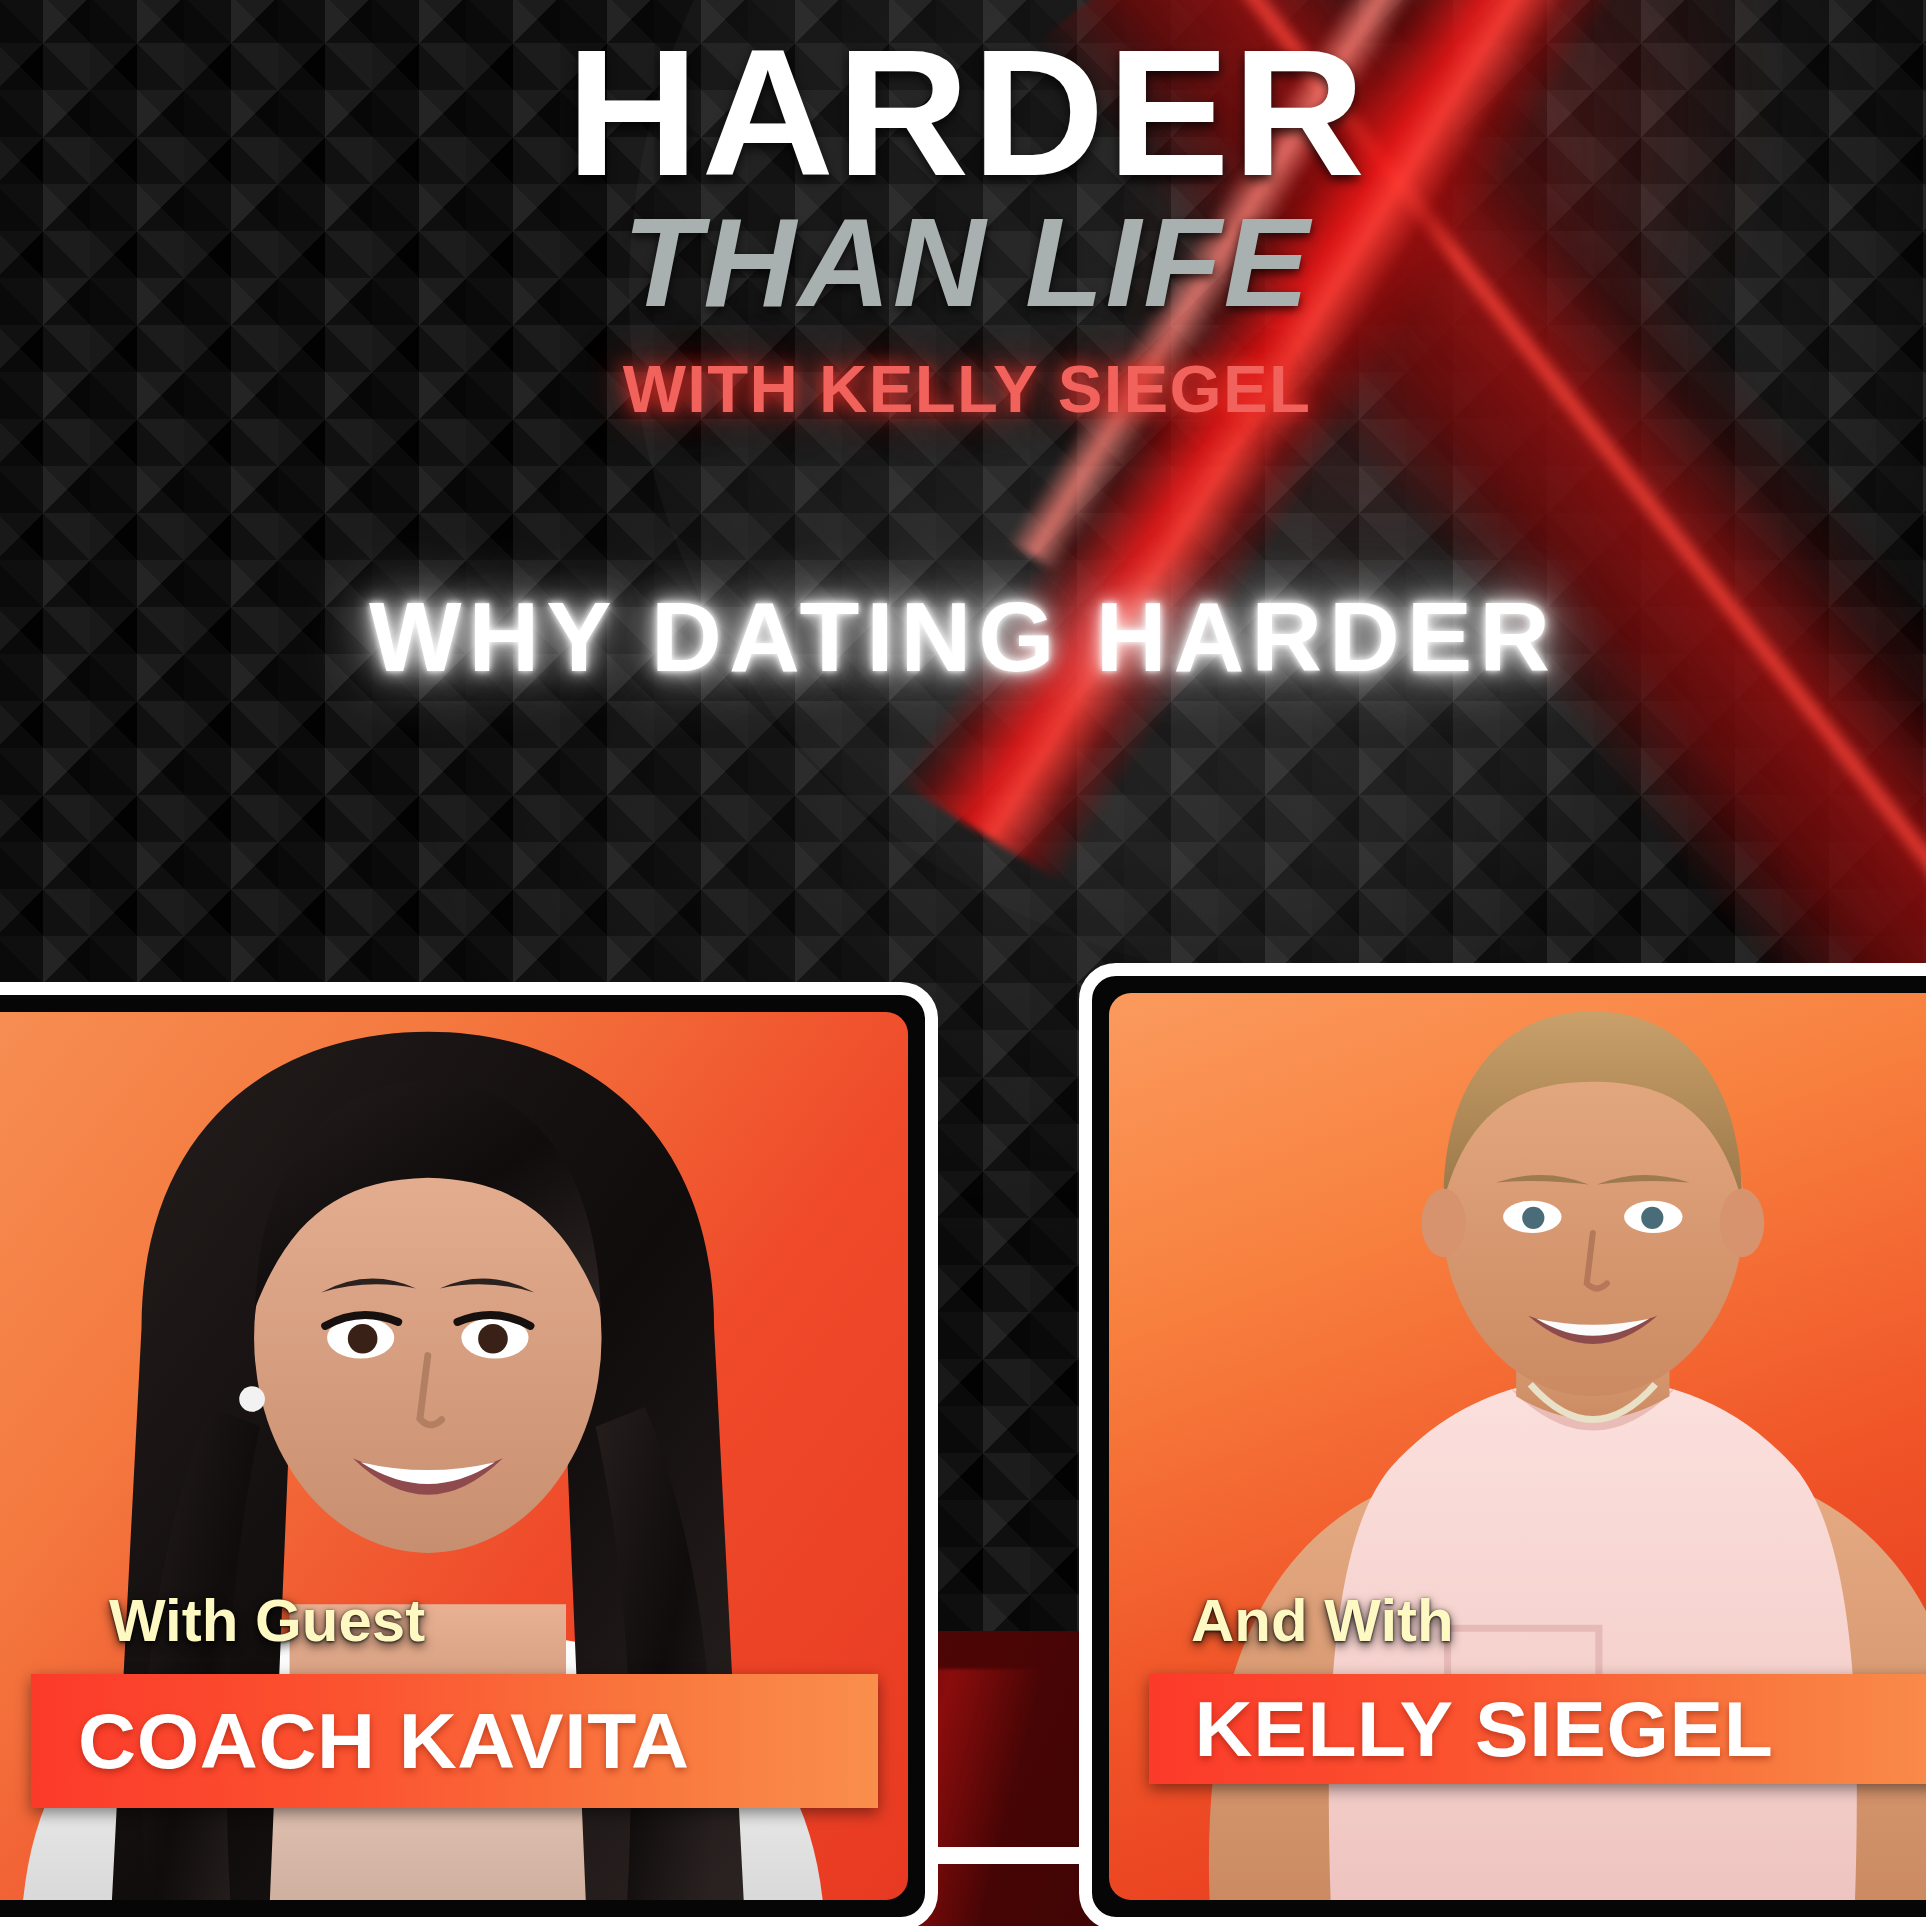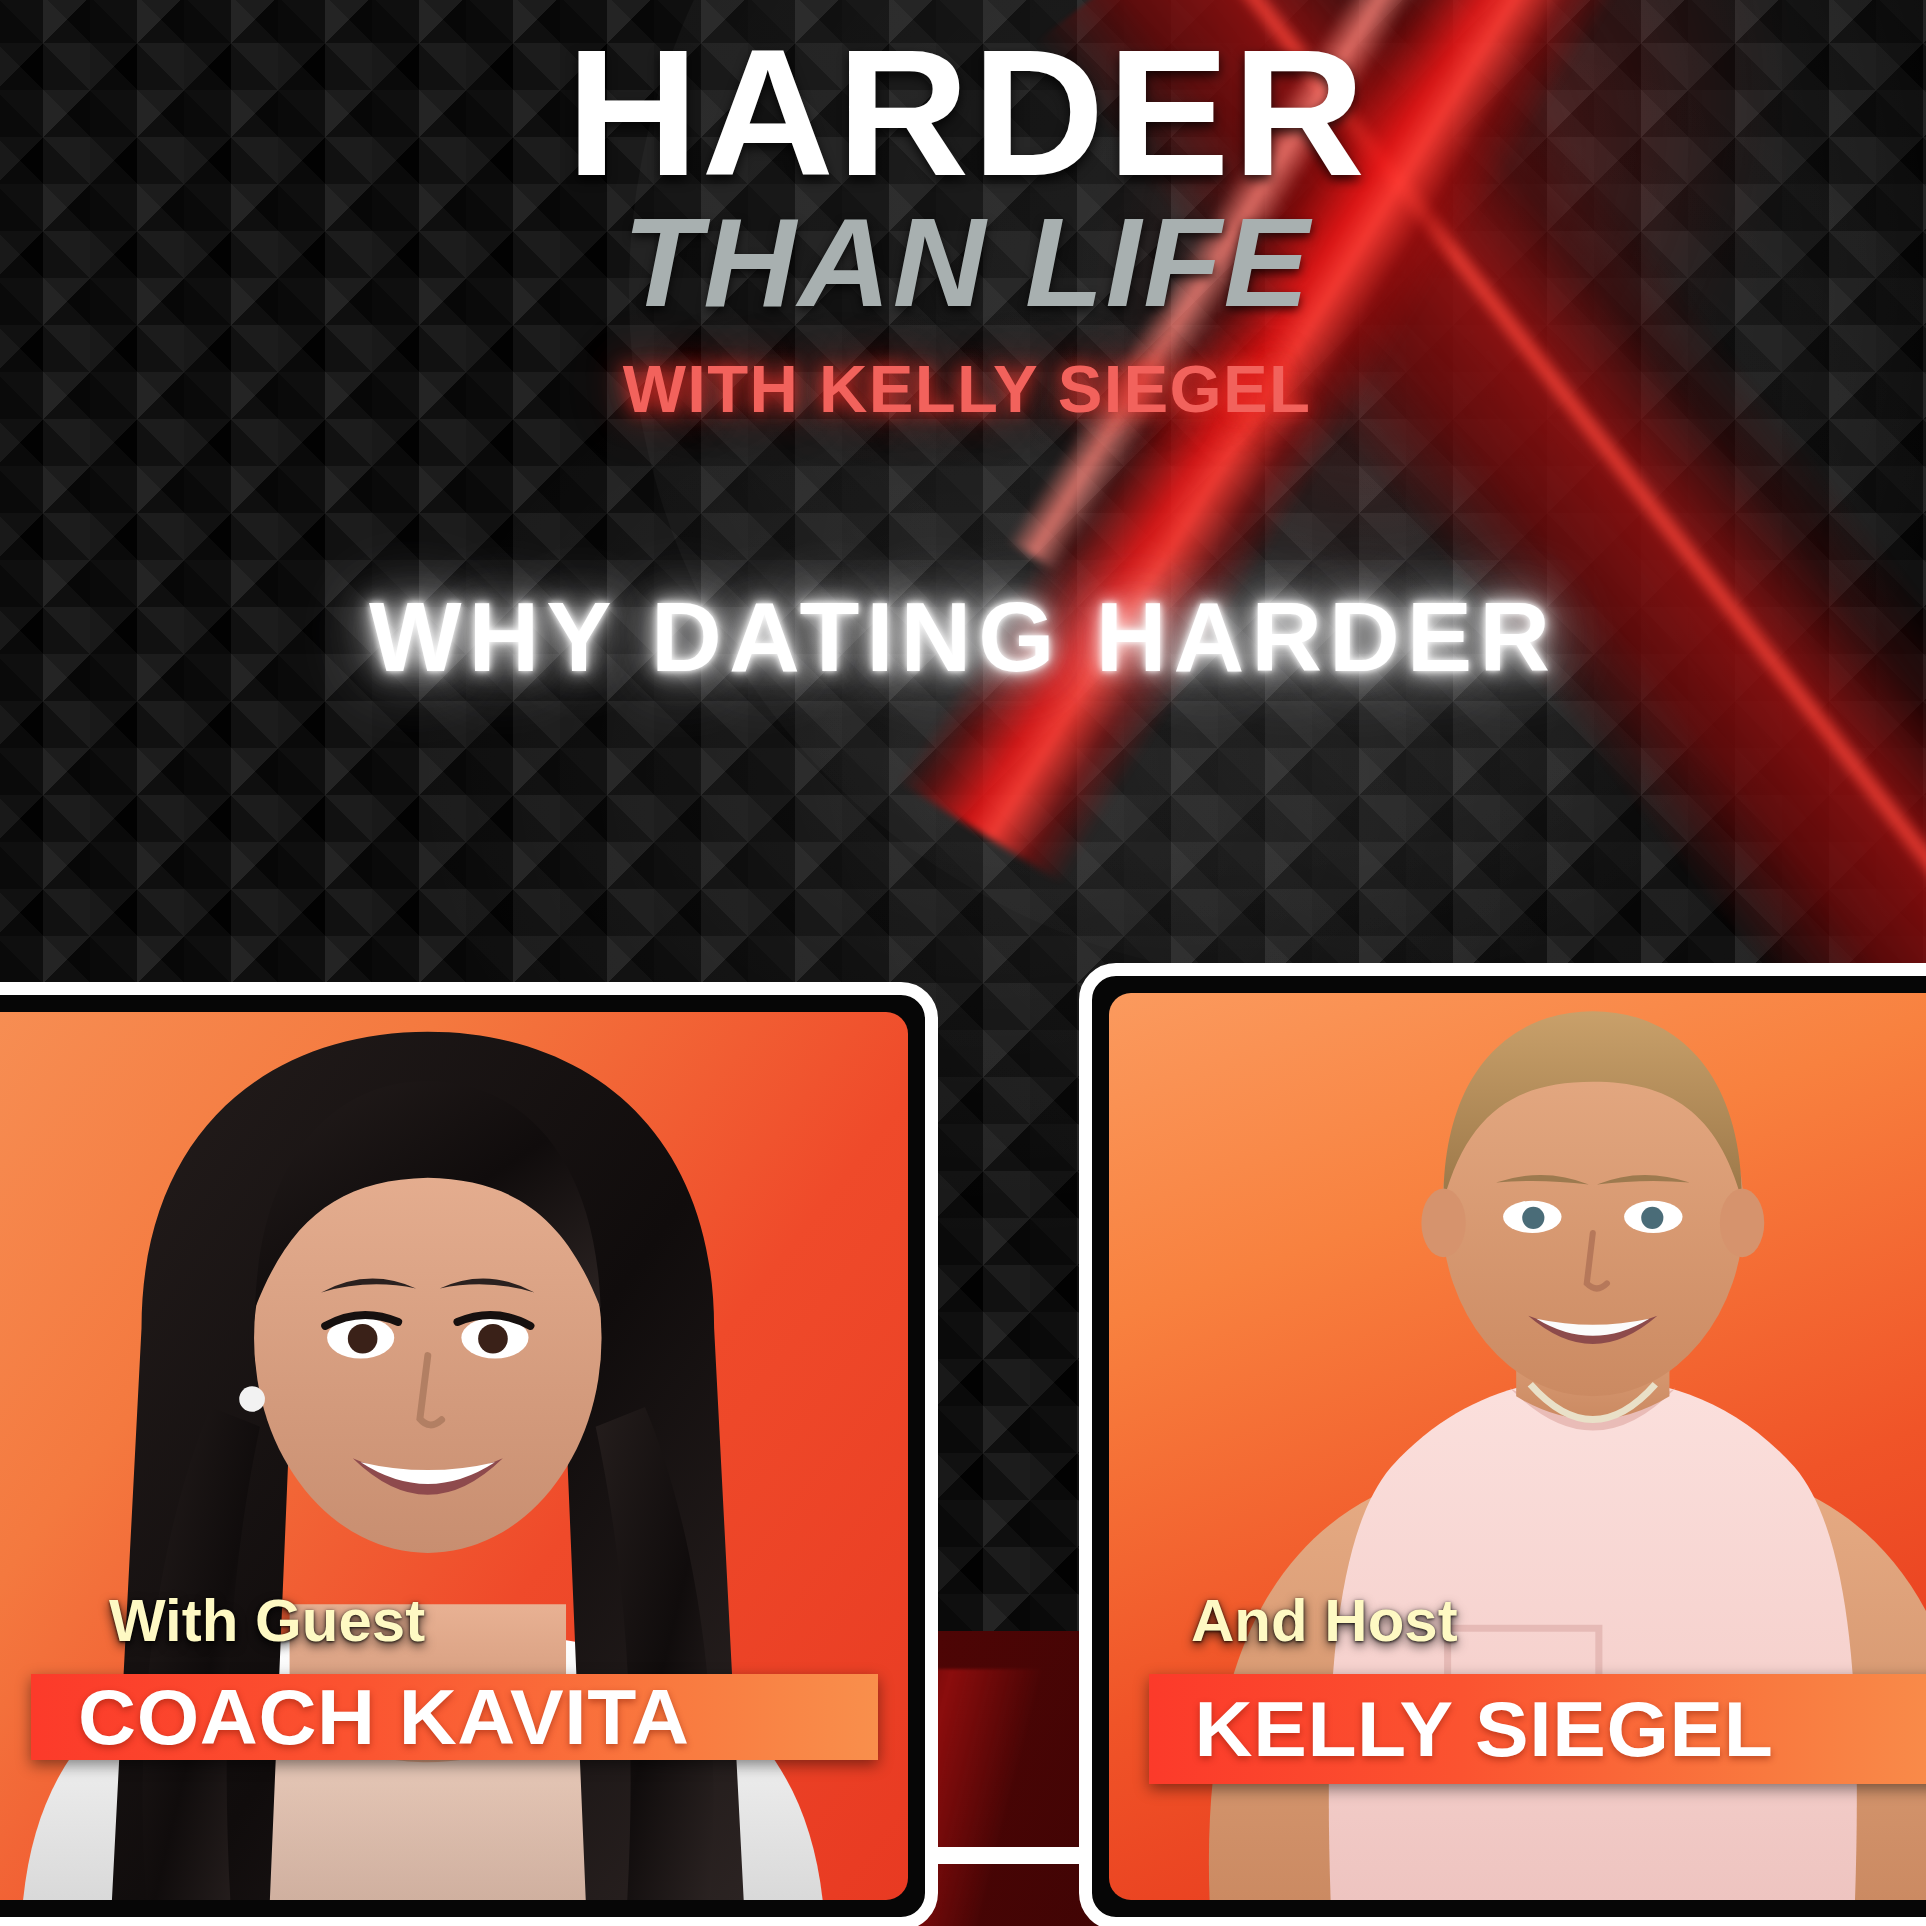--- a/index.html
+++ b/index.html
@@ -243,21 +243,21 @@
   .role-guest{ left:109px; top:1591px; }
   .role-host { left:1191px; top:1591px; }
 
   .plate{
     position:absolute;
     z-index:40;
     display:flex;align-items:center;
     background:linear-gradient(90deg,#fc3a2a 0%, #fb5330 38%, #f9793f 75%, #f98f4c 100%);
     box-shadow:0 5.1px 14px rgba(0,0,0,.45);
   }
-  .plate-guest{ left:31px;  top:1674px; width:847px; height:86px; padding-left:56px; }
+  .plate-guest{ left:31px;  top:1674px; width:847px; height:134px; padding-left:56px; }
   .plate-host { left:1149px;top:1674px; width:822px; height:110px; padding-left:54px; }
 
   .plate-name{
     margin:0;
     font-size:78px;
     line-height:1;
     font-weight:700;
     letter-spacing:0.6px;
     color:#ffffff;
     transform:scaleX(1.03);
@@ -412,20 +412,20 @@
       </svg>
     </div>
   </div>
 
   <p class="role role-guest">With Guest</p>
 
   <div class="plate plate-guest">
     <p class="plate-name">COACH KAVITA</p>
   </div>
 
-  <p class="role role-host">And Host</p>
+  <p class="role role-host">And With</p>
 
   <div class="plate plate-host">
     <p class="plate-name">KELLY SIEGEL</p>
   </div>
 
 </div>
 
 
 </body></html>

